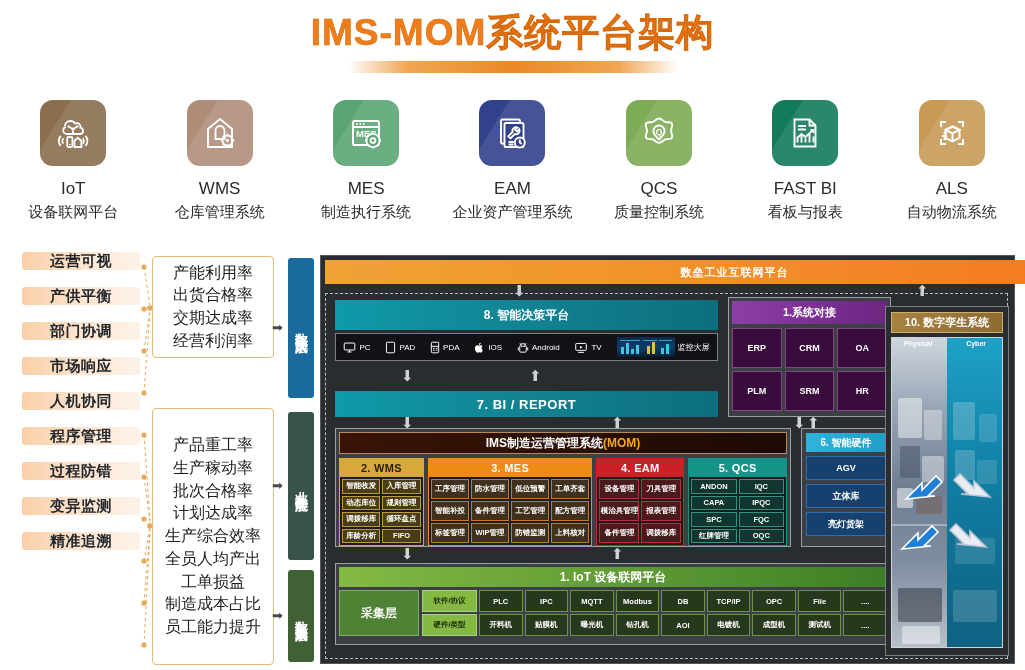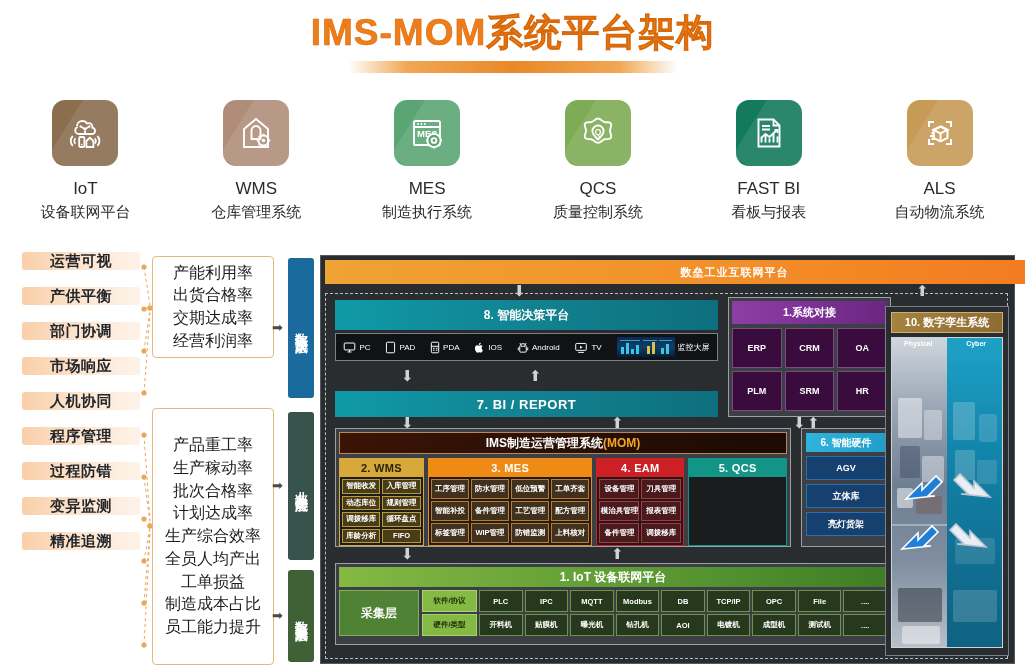--- a/index.html
+++ b/index.html
@@ -230,20 +230,35 @@
         <text x="12" y="26" font-family="Liberation Sans, sans-serif" font-size="9.5" font-weight="bold" fill="#fff" stroke="none">MES</text>
         <circle cx="29" cy="29.5" r="6.6" fill="#5aa573" stroke="#fff"></circle>
         <circle cx="29" cy="29.5" r="2.4"></circle>
         <path d="M29 21.6v2M29 35.4v2M21.1 29.5h2M35 29.5h2M23.4 23.9l1.4 1.4M33.2 33.7l1.4 1.4M34.6 23.9l-1.4 1.4M24.8 33.7l-1.4 1.4"></path>
       </svg>
     </div>
     <div class="tile-abbr">MES</div>
     <div class="tile-cn">制造执行系统</div>
   </div>
 
+  <div class="tile-col">
+    <div class="tile-box" style="background:#32418c">
+      <div class="shine"></div>
+      <svg width="44" height="44" viewBox="0 0 44 44" fill="none" stroke="#fff" stroke-width="1.9">
+        <rect x="11" y="8.5" width="19" height="24" rx="1.6"></rect>
+        <rect x="14.5" y="12" width="19" height="24" rx="1.6" fill="#32418c"></rect>
+        <path d="M27.5 16.5a3.6 3.6 0 0 0-4.9 4.4l-4.3 4.3 2.2 2.2 4.3-4.3a3.6 3.6 0 0 0 4.4-4.9l-2.2 2.2-1.9-1.9z"></path>
+        <path d="M18.5 31h7M18.5 33.5h5"></path>
+        <circle cx="29.8" cy="31.5" r="5" fill="#32418c"></circle>
+        <path d="M29.8 28.6v3l2 1.3"></path>
+      </svg>
+    </div>
+    <div class="tile-abbr">EAM</div>
+    <div class="tile-cn">企业资产管理系统</div>
+  </div>
 
   <div class="tile-col">
     <div class="tile-box" style="background:#7eab55">
       <div class="shine"></div>
       <svg width="44" height="44" viewBox="0 0 44 44" fill="none" stroke="#fff" stroke-width="1.9">
         <path d="M22 7.5c3 0 4 3 6.6 3.6 2.6.6 5.3-.7 6.4 1.6 1.1 2.3-1 4.4-1 7s2.1 4.7 1 7c-1.1 2.3-3.8 1-6.4 1.6-2.6.6-3.6 3.6-6.6 3.6s-4-3-6.6-3.6c-2.6-.6-5.3.7-6.4-1.6-1.1-2.3 1-4.4 1-7s-2.1-4.7-1-7c1.1-2.3 3.8-1 6.4-1.6C18 10.5 19 7.5 22 7.5z"></path>
         <path d="M22 14.5a5.6 5.6 0 0 1 5.6 5.6c0 3.4-5.6 8.4-5.6 8.4s-5.6-5-5.6-8.4A5.6 5.6 0 0 1 22 14.5z"></path>
         <text x="22" y="23.6" text-anchor="middle" font-family="Liberation Sans, sans-serif" font-size="8.5" font-weight="bold" fill="#fff" stroke="none">Q</text>
       </svg>
     </div>
@@ -492,20 +507,30 @@
           <div>刀具管理</div>
           <div>模治具管理</div>
           <div>报表管理</div>
           <div>备件管理</div>
           <div>调拨移库</div>
         </div>
       </div>
 
       <div class="mod" id="mod-qcs">
         <div class="mod-hd">5. QCS</div>
+        <div class="mod-cells">
+          <div>ANDON</div>
+          <div>IQC</div>
+          <div>CAPA</div>
+          <div>IPQC</div>
+          <div>SPC</div>
+          <div>FQC</div>
+          <div>红牌管理</div>
+          <div>OQC</div>
+        </div>
       </div>
 
     </div>
   </div>
 
   <div id="hw">
     <div id="hw-hd">6. 智能硬件</div>
     <div id="hw-list">
       <div>AGV</div>
       <div>立体库</div>

